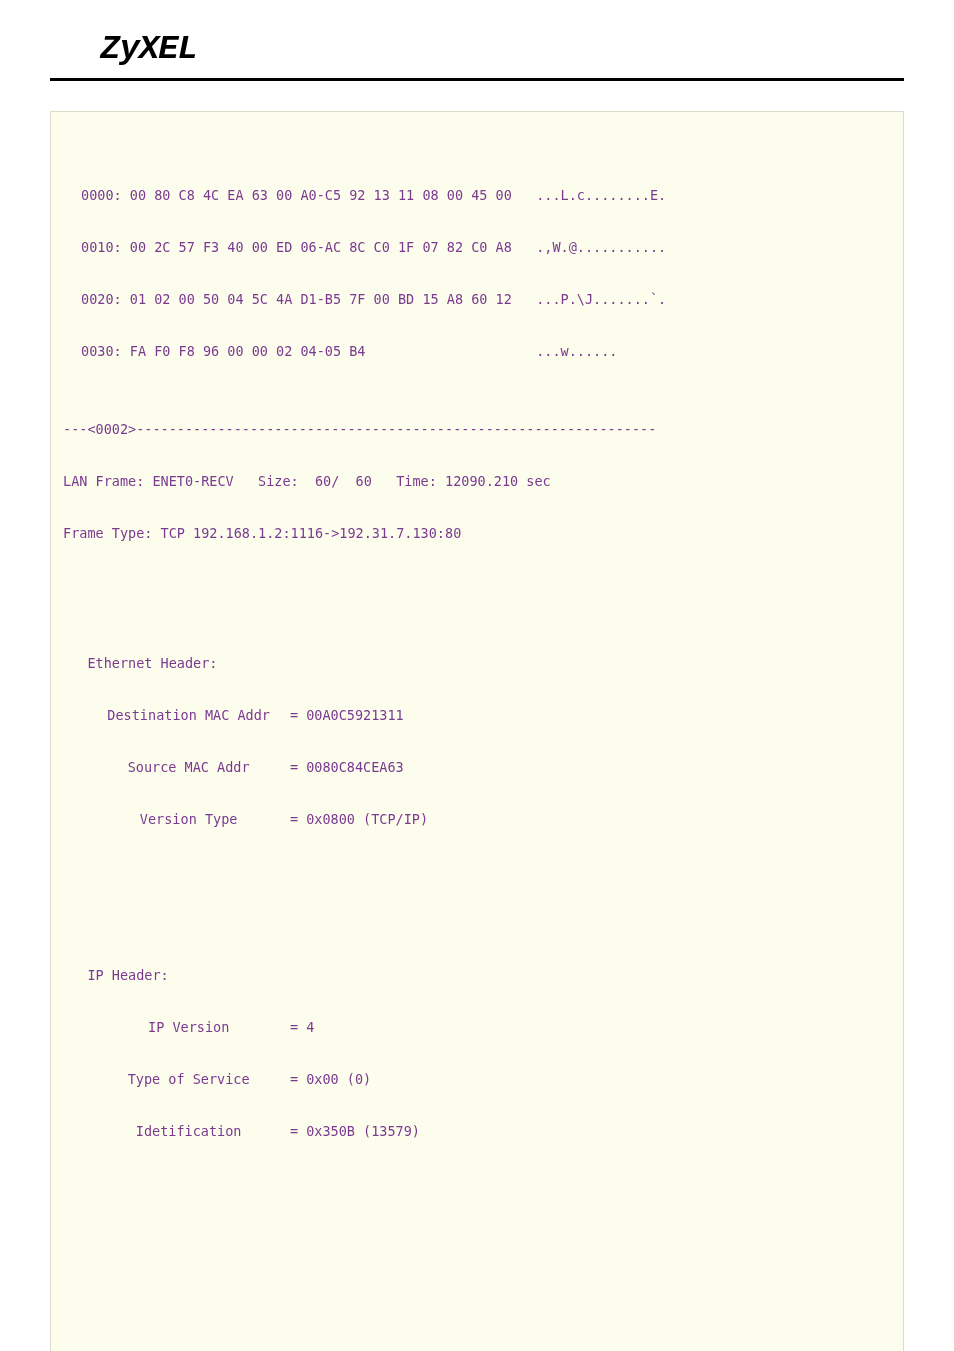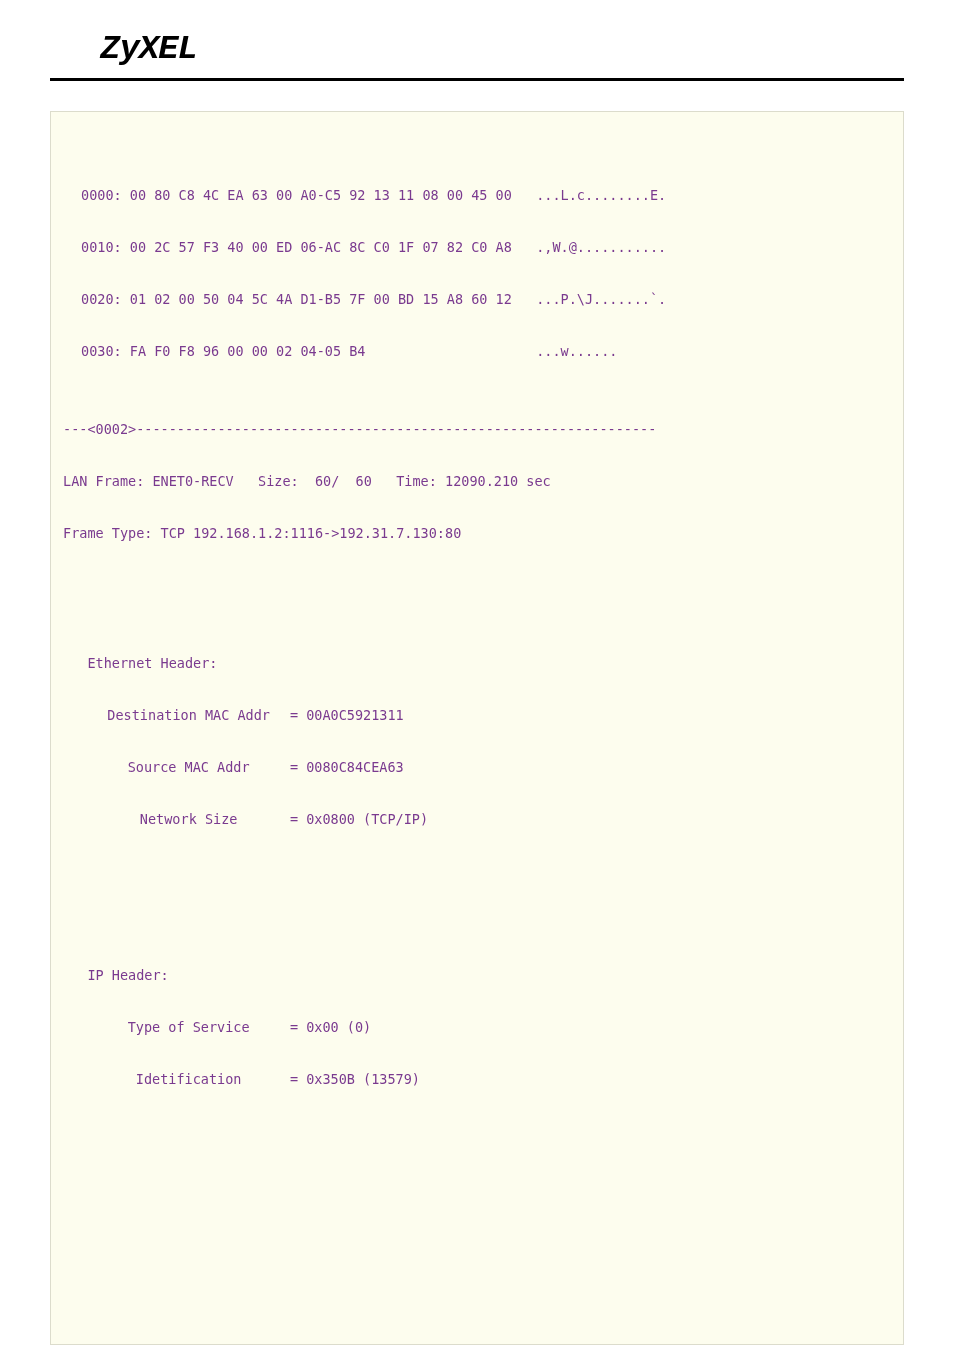--- a/index.html
+++ b/index.html
@@ -56,25 +56,26 @@
 <div class="row"><span>0030:</span> <span>FA F0 F8 96 00 00 02 04-05 B4</span>                     <span>...w......</span></div>
 </div>
 <div>---&lt;0002&gt;----------------------------------------------------------------</div>
 <div>LAN Frame: ENET0-RECV   Size:  60/  60   Time: 12090.210 sec</div>
 <div>Frame Type: TCP 192.168.1.2:1116-&gt;192.31.7.130:80</div>
 
 <div class="sect">
 <div>   <span>Ethernet Header:</span></div>
 <div>     <span class="label">Destination MAC Addr</span>  <span>= 00A0C5921311</span></div>
 <div>     <span class="label">Source MAC Addr</span>  <span>= 0080C84CEA63</span></div>
-<div>     <span class="label">Network Size</span>  <span>= 0x0800 (TCP/IP)</span></div>
+<div>     <span class="label">Version Type</span>  <span>= 0x0800 (TCP/IP)</span></div>
 </div>
 
 <div class="sect">
 <div>   <span>IP Header:</span></div>
+<div>     <span class="label">IP Version</span>  <span>= 4</span></div>
 <div>     <span class="label">Type of Service</span>  <span>= 0x00 (0)</span></div>
 <div>     <span class="label">Idetification</span>  <span>= 0x350B (13579)</span></div>
 
 
 
 
 
 </div>
 
 

